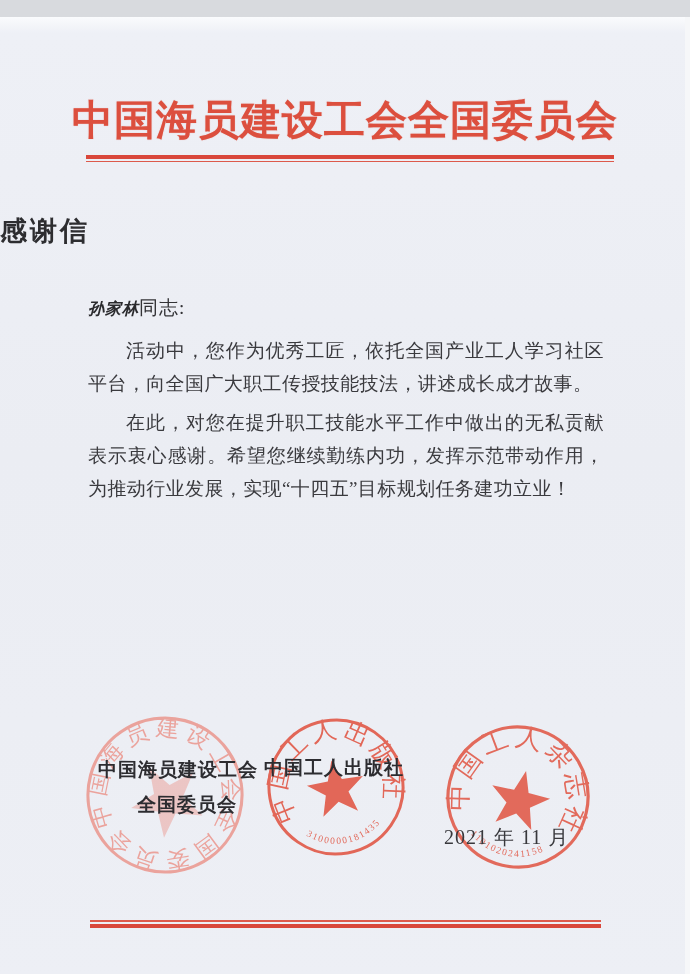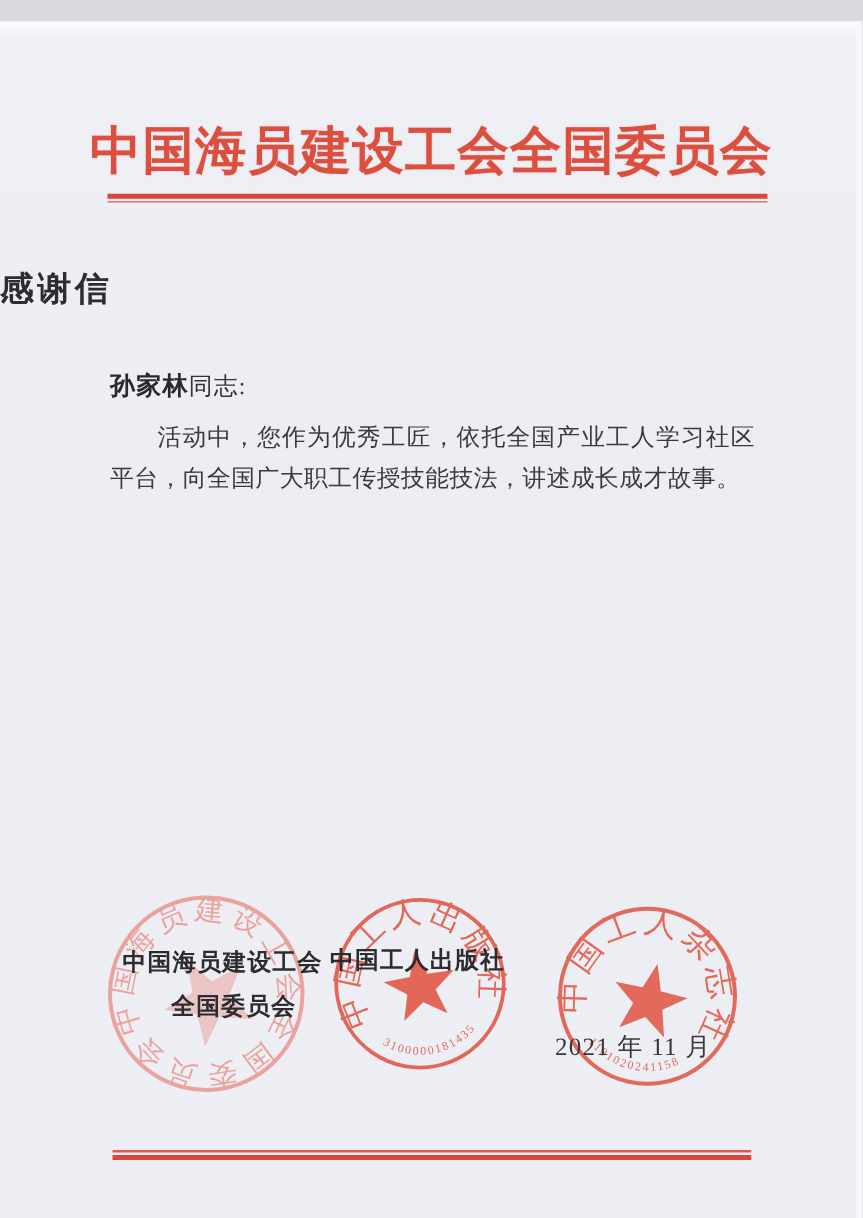--- a/index.html
+++ b/index.html
@@ -28,21 +28,21 @@
   .letter-title{
     position:absolute;top:196px;left:0;width:100%;
     text-align:left;
     font-size:27px;font-weight:bold;color:#2d2d30;
     letter-spacing:3px;
   }
   .salutation{
     position:absolute;top:278px;left:88px;
     font-size:19px;color:#333336;letter-spacing:1px;white-space:nowrap;
   }
-  .salutation .name{font-weight:bold;font-size:20px;color:#2a2a2d;}
+  .salutation .name{font-weight:bold;font-size:16px;color:#2a2a2d;font-style:italic;}
   .body-text{
     position:absolute;top:317px;left:88px;width:516px;
     font-size:19px;line-height:33px;color:#3a3a3e;
     text-align:justify;letter-spacing:.4px;
   }
   .body-text p{margin:0 0 6px 0;text-indent:2em;}
   .sign-area{position:absolute;left:0;top:680px;width:100%;height:220px;}
   .seal{position:absolute;z-index:1;}
   .seal text{font-family:"Liberation Serif","DejaVu Serif",serif;}
   .sig-line{
@@ -73,20 +73,21 @@
     <div class="gap"></div>
     <div class="thin"></div>
   </div>
 
   <div class="letter-title">感谢信</div>
 
   <div class="salutation"><span class="name">孙家林</span><span>同志:</span></div>
 
   <div class="body-text">
     <p>活动中，您作为优秀工匠，依托全国产业工人学习社区平台，向全国广大职工传授技能技法，讲述成长成才故事。</p>
+    <p>在此，对您在提升职工技能水平工作中做出的无私贡献表示衷心感谢。希望您继续勤练内功，发挥示范带动作用，为推动行业发展，实现“十四五”目标规划任务建功立业！</p>
   </div>
 
   <div class="sign-area">
 
     <svg class="seal" style="left:75px;top:8px;opacity:.5;" width="180" height="180" viewBox="-90 -90 180 180">
       <g transform="rotate(-30)" fill="#ea5a47" stroke="none">
         <circle cx="0" cy="0" r="77" fill="none" stroke="#ea5a47" stroke-width="3.2"></circle>
         <path id="sealArc1" d="M -59 0 A 59 59 0 1 1 59 0 A 59 59 0 1 1 -59 0" fill="none"></path>
         <text font-size="23" letter-spacing="5.5" fill="#ea5a47">
           <textPath href="#sealArc1">中国海员建设工会全国委员会</textPath>

